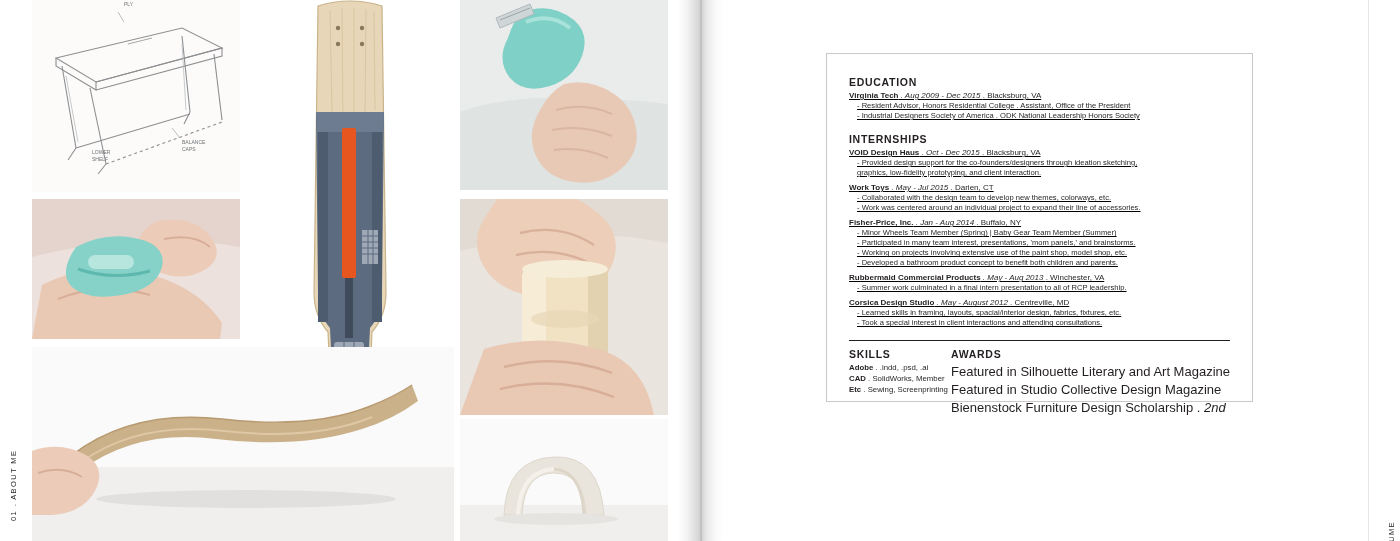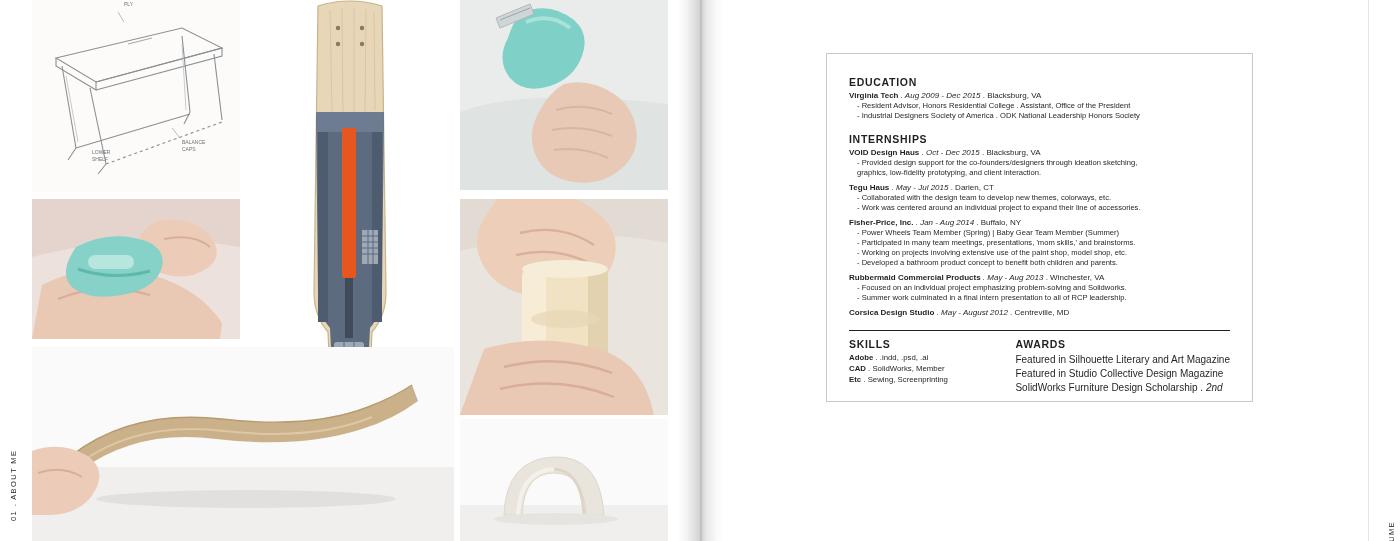--- a/index.html
+++ b/index.html
@@ -134,21 +134,21 @@
     position: relative;
     width: 100%;
   }
   .sec-title {
     font-size: 10.5px;
     font-weight: bold;
     letter-spacing: 0.7px;
     color: #231f20;
     margin: 0 0 3px 0;
   }
-  .entry { margin-bottom: 1px; }
+  .entry { margin-bottom: 1px; text-decoration: underline; }
   .entry-head {
     font-size: 8px;
     color: #231f20;
     line-height: 1.25;
   }
   .entry-head .org { font-weight: bold; }
   .entry-head .dates { font-style: italic; }
   .bullets {
     margin: 0 0 0 8px;
     padding: 0;
@@ -174,21 +174,21 @@
   }
   .col { flex: 1 1 0; }
   .kv {
     font-size: 7.8px;
     color: #231f20;
     line-height: 1.38;
     white-space: nowrap;
   }
   .kv b { font-weight: bold; }
   .award-line {
-    font-size: 10px;
+    font-size: 13px;
     color: #231f20;
     line-height: 1.38;
     white-space: nowrap;
   }
   .award-line i { }
 </style>
 </head>
 <body>
 
 <div class="page">
@@ -410,60 +410,63 @@
         <ul class="bullets">
           <li>- Provided design support for the co-founders/designers through ideation sketching,</li>
           <li>  graphics, low-fidelity prototyping, and client interaction.</li>
         </ul>
       </div>
 
       <div class="small-gap"></div>
 
       <div class="entry">
         <div class="entry-head">
-          <span class="org">Tegu Haus</span><span class="dates"> . May - Jul 2015 </span><span>. Darien, CT</span>
+          <span class="org">Work Toys</span><span class="dates"> . May - Jul 2015 </span><span>. Darien, CT</span>
         </div>
         <ul class="bullets">
           <li>- Collaborated with the design team to develop new themes, colorways, etc.</li>
           <li>- Work was centered around an individual project to expand their line of accessories.</li>
         </ul>
       </div>
 
       <div class="small-gap"></div>
 
       <div class="entry">
         <div class="entry-head">
           <span class="org">Fisher-Price, Inc.</span><span class="dates"> . Jan - Aug 2014 </span><span>. Buffalo, NY</span>
         </div>
         <ul class="bullets">
-          <li>- Power Wheels Team Member (Spring) | Baby Gear Team Member (Summer)</li>
-          <li>- Participated in many team meetings, presentations, 'mom skills,' and brainstorms.</li>
+          <li>- Minor Wheels Team Member (Spring) | Baby Gear Team Member (Summer)</li>
+          <li>- Participated in many team interest, presentations, 'mom panels,' and brainstorms.</li>
           <li>- Working on projects involving extensive use of the paint shop, model shop, etc.</li>
           <li>- Developed a bathroom product concept to benefit both children and parents.</li>
         </ul>
       </div>
 
       <div class="small-gap"></div>
 
       <div class="entry">
         <div class="entry-head">
           <span class="org">Rubbermaid Commercial Products</span><span class="dates"> . May - Aug 2013 </span><span>. Winchester, VA</span>
         </div>
         <ul class="bullets">
-          <li>- Focused on an individual project emphasizing problem-solving and Solidworks.</li>
           <li>- Summer work culminated in a final intern presentation to all of RCP leadership.</li>
         </ul>
       </div>
 
       <div class="small-gap"></div>
 
       <div class="entry">
         <div class="entry-head">
           <span class="org">Corsica Design Studio</span><span class="dates"> . May - August 2012 </span><span>. Centreville, MD</span>
         </div>
+        <ul class="bullets">
+          <li>- Learned skills in framing, layouts, spacial/interior design, fabrics, fixtures, etc.</li>
+          <li>- Took a special interest in client interactions and attending consultations.</li>
+        </ul>
       </div>
 
       <hr class="rule">
 
       <div class="two-col">
         <div class="col">
           <div class="sec-title">SKILLS</div>
           <div class="kv">
             <b>Adobe</b><span> . </span><span>.indd, .psd, .ai</span>
           </div>
@@ -477,21 +480,21 @@
 
         <div class="col">
           <div class="sec-title">AWARDS</div>
           <div class="award-line">
             <span>Featured in Silhouette Literary and Art Magazine</span>
           </div>
           <div class="award-line">
             <span>Featured in Studio Collective Design Magazine</span>
           </div>
           <div class="award-line">
-            <span>SolidWorks Furniture Design Scholarship . </span><i>2nd</i>
+            <span>Bienenstock Furniture Design Scholarship . </span><i>2nd</i>
           </div>
         </div>
       </div>
 
     </div>
   </div>
 
 </div>
 
 </body></html>

